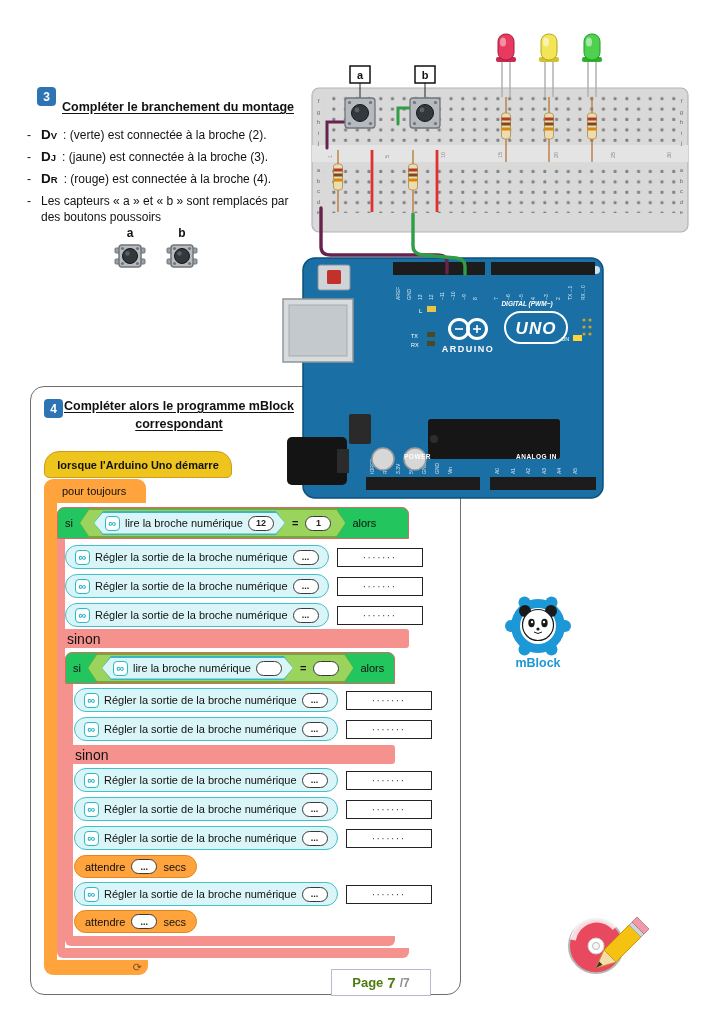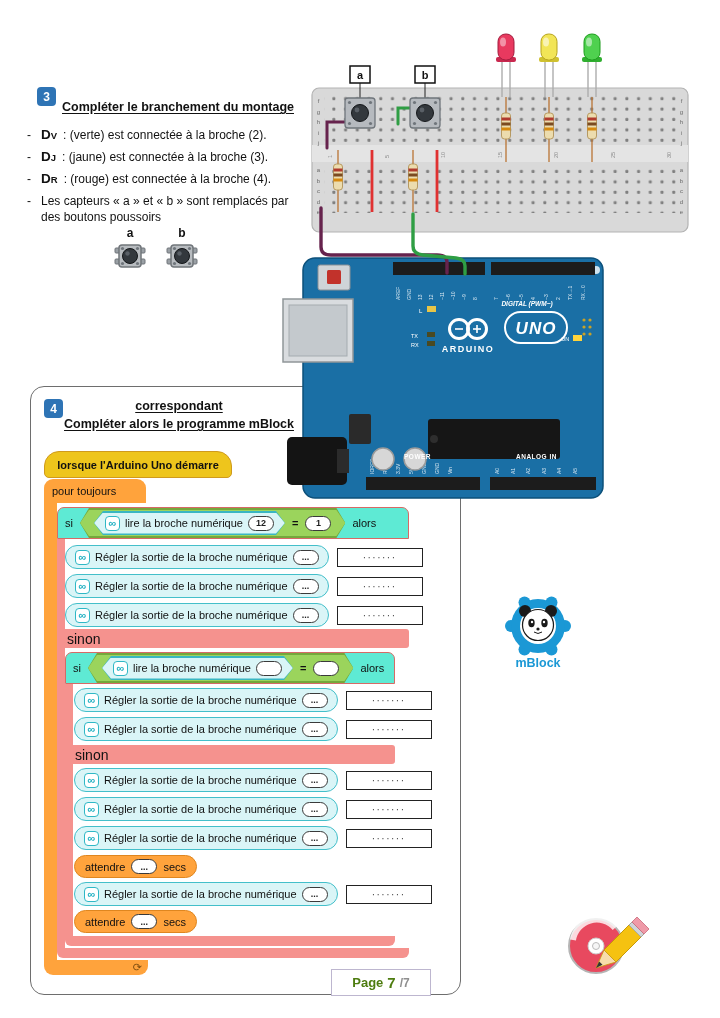--- a/index.html
+++ b/index.html
@@ -28,24 +28,24 @@
 
   
   .ex4-box{border:1.6px solid #6e6e6e;border-radius:14px;background:transparent;}
 
   
   .bar{position:absolute;}
   .salmon{background:#f5928e;}
   .orange{background:#ffa33c;}
   .hat{background:#eec51c;border:1.6px solid #cf9a1d;border-radius:15px 15px 5px 5px;
        display:flex;align-items:center;justify-content:center;font-weight:bold;font-size:11px;}
-  .c-top{border-radius:9px 9px 0 0;display:flex;align-items:center;padding-left:8px;font-size:11px;}
+  .c-top{border-radius:9px 9px 0 0;display:flex;align-items:center;padding-left:18px;font-size:11px;}
   .c-bottom{border-radius:0 0 9px 9px;display:flex;align-items:center;justify-content:flex-end;
             padding-right:6px;font-size:11px;color:#7a4b10;}
-  .if-header{background:#5eead4;border:1.4px solid #d66a66;border-radius:7px 7px 0 0;
+  .if-header{background:#22c55e;border:1.4px solid #d66a66;border-radius:7px 7px 0 0;
              display:flex;align-items:center;gap:7px;padding:0 9px 0 7px;}
   .else-bar{display:flex;align-items:center;padding-left:10px;font-size:14px;border-radius:0 3px 3px 0;}
   .if-bottom{border-radius:0 0 6px 6px;}
   .kw{font-size:11px;}
   .set-row{display:flex;align-items:center;gap:8px;}
   .set-block{display:flex;align-items:center;gap:5px;height:24px;padding:0 9px;background:#daf5f7;
              border:1.6px solid #43bfca;border-radius:12px;}
   .blab{white-space:nowrap;font-size:11px;}
   .inf{background:#fff;border:1.4px solid #2fb8c6;border-radius:4px;width:15px;height:15px;flex:0 0 auto;
        display:inline-flex;align-items:center;justify-content:center;color:#19aec0;font-size:11px;font-weight:bold;}
@@ -139,22 +139,22 @@
         <circle cx="23.5" cy="23.5" r="1.6" fill="#6f757b"></circle>
       <circle cx="16" cy="16" r="7.5" fill="#33383d" stroke="#14171a"></circle>
       <circle cx="13.5" cy="13.5" r="2.2" fill="#5a6067"></circle>
     </svg>
   </div>
 </div>
 
 <div class="abs ex4-box" style="left:30px;top:386px;width:431px;height:609px;"></div>
 <div class="abs badge" style="left:44px;top:399px;">4</div>
 <div class="abs ex-title" style="left:60px;top:397px;width:238px;">
+  <div><span>Compléter alors le programme mBlock</span></div>
   <div><span>correspondant</span></div>
-  <div><span>Compléter alors le programme mBlock</span></div>
 </div>
 
 <svg class="abs" style="left:278px;top:22px;" width="418" height="486" viewBox="278 22 418 486">
   <defs>
     <pattern id="holes" width="11.72" height="10.4" patternUnits="userSpaceOnUse">
       <rect x="4.2" y="3.6" width="3" height="3" rx="0.9" fill="#7f7f7f"></rect>
     </pattern>
   </defs>
 
   <g>

